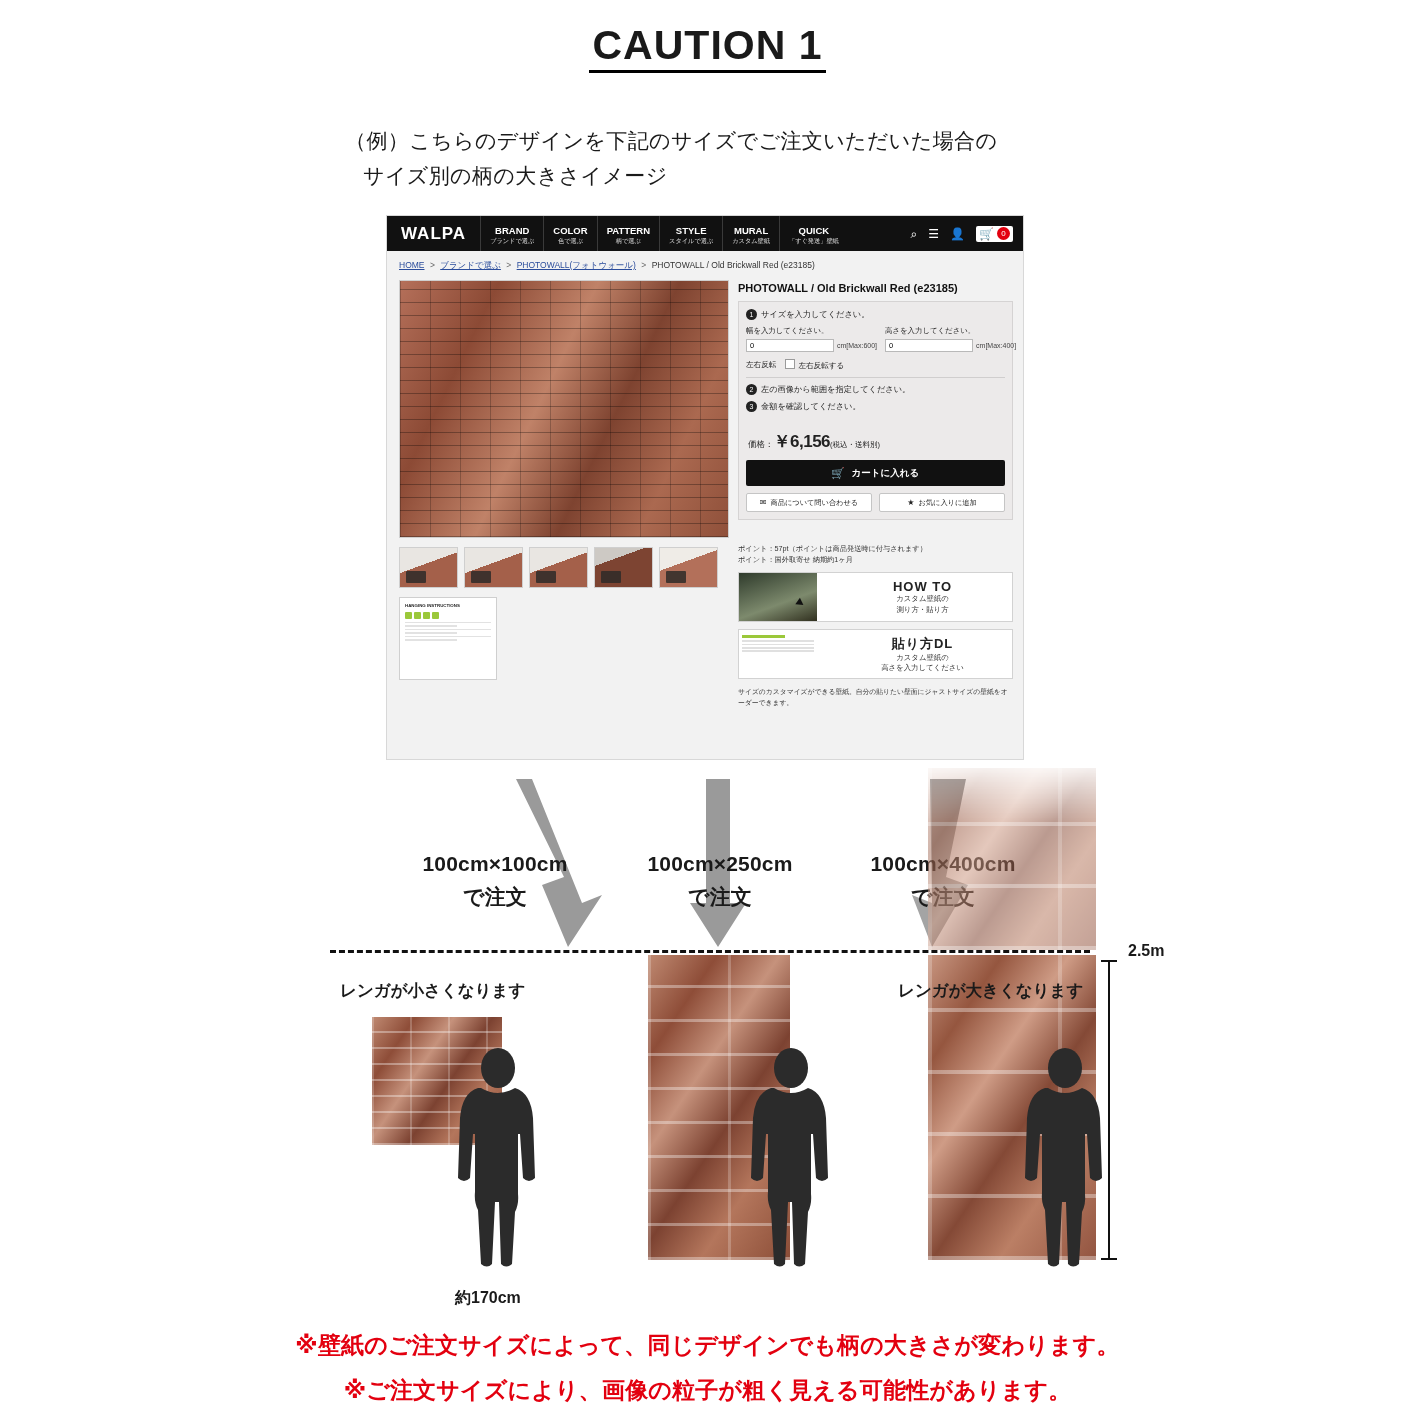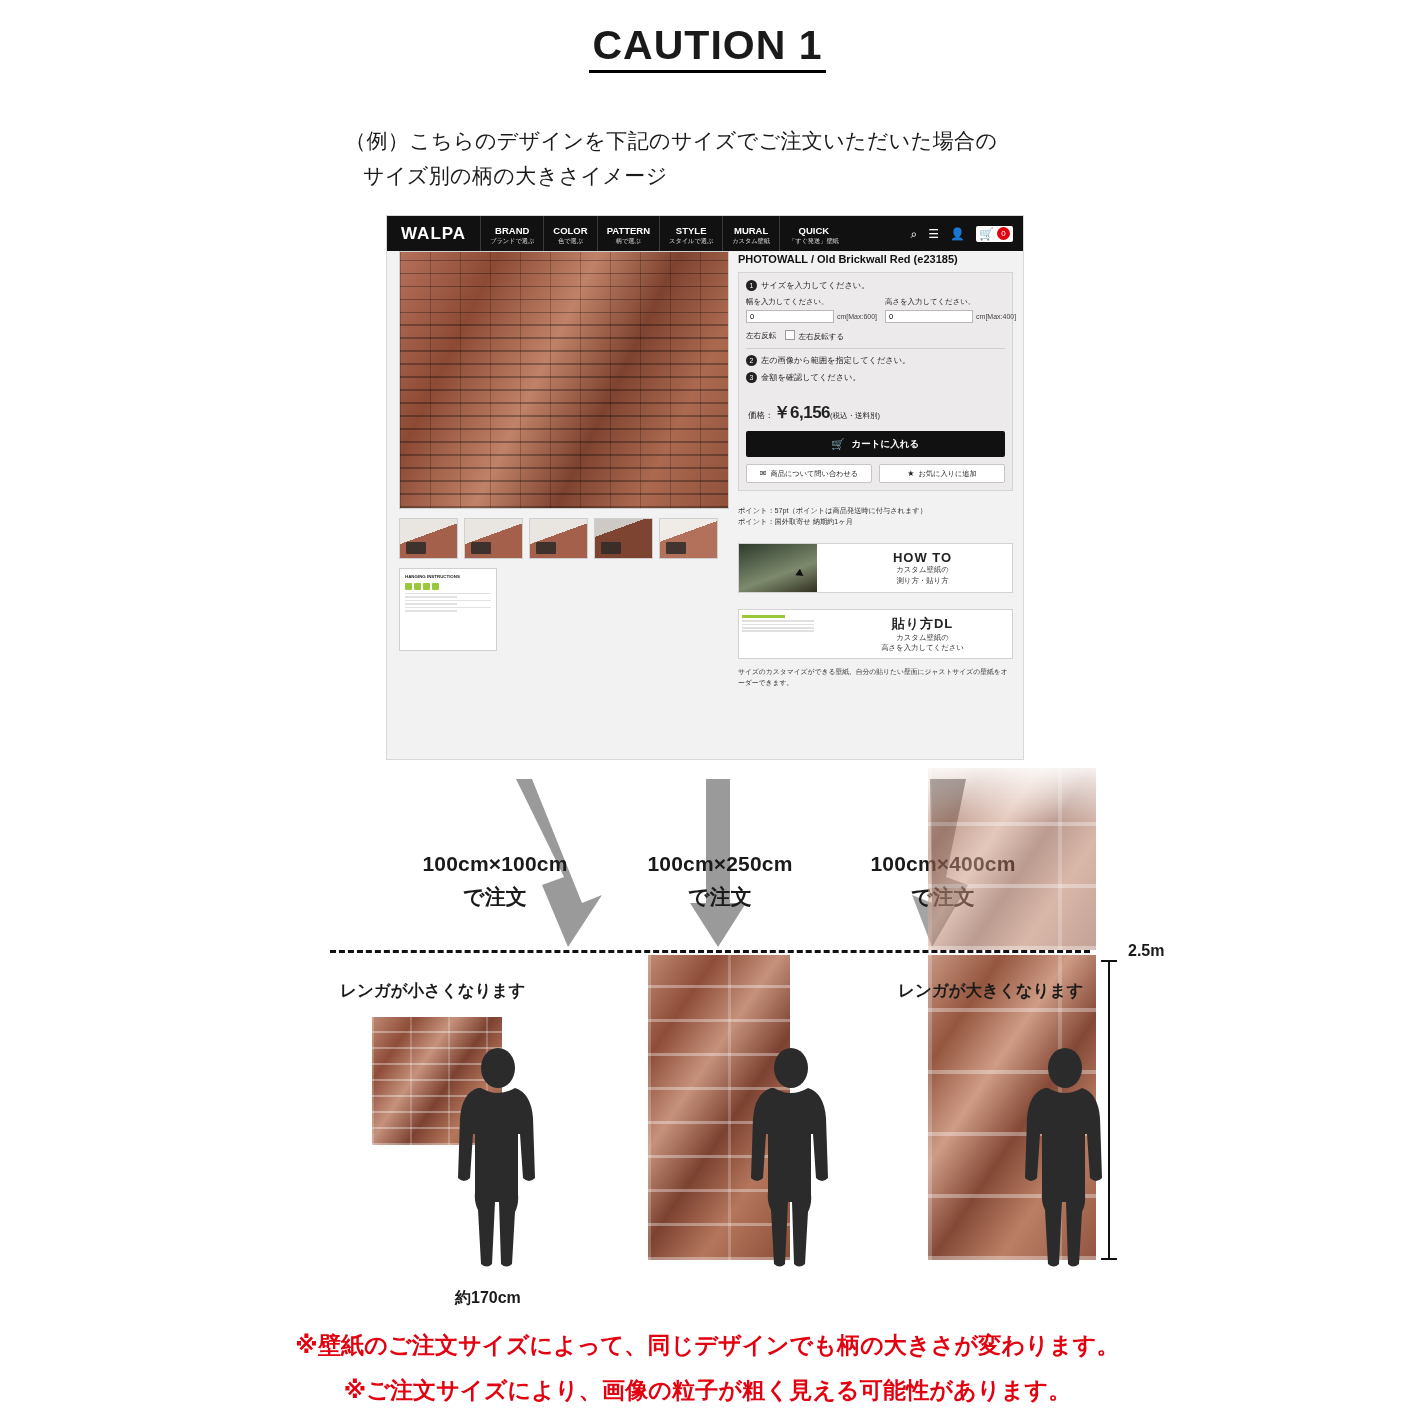--- a/index.html
+++ b/index.html
@@ -112,23 +112,23 @@
     height:26px;background:#111;color:#fff;display:flex;align-items:center;
     justify-content:center;gap:6px;font-size:9.5px;font-weight:bold;border-radius:2px;
   }
   .cart-btn .ci{font-size:11px;}
   .subbtns{display:flex;gap:7px;margin-top:7px;}
   .sub{
     flex:1;height:17px;background:#fff;border:1px solid #c5c5c5;border-radius:2px;
     display:flex;align-items:center;justify-content:center;gap:4px;font-size:7.2px;
   }
   .sub .si{font-size:8px;}
-  .pts{font-size:7.2px;margin-top:14px;line-height:1.55;color:#333;}
+  .pts{font-size:7.2px;margin-top:23px;line-height:1.55;color:#333;}
   .promo{
-    margin-top:16px;display:flex;border:1px solid #d2d2d2;background:#fff;height:48px;gap:16px;
+    margin-top:7px;display:flex;border:1px solid #d2d2d2;background:#fff;height:48px;gap:16px;
   }
   .promo .pic{width:78px;background:linear-gradient(160deg,#2f3b2c,#7d8a6d 60%,#31301f);position:relative;}
   .promo .pic.doc2{background:#fff;padding:3px;box-sizing:border-box;}
   .promo .pic.doc2 .bar{height:3px;background:#9bc83a;width:60%;margin:2px 0;}
   .promo .pic.doc2 .ln{height:1.6px;background:#e0e0e0;margin:1.8px 0;}
   .promo .txt{flex:1;display:flex;flex-direction:column;align-items:center;justify-content:center;text-align:center;}
   .promo .txt .big{font-size:13px;font-weight:bold;letter-spacing:1px;}
   .promo .txt .sm{font-size:7.4px;line-height:1.45;color:#333;}
   .cursor{position:absolute;left:58px;top:26px;width:0;height:0;
     border-left:7px solid #111;border-top:4px solid transparent;border-bottom:4px solid transparent;
@@ -235,20 +235,29 @@
         <span class="ic">⌕</span>
         <span class="ic">☰</span>
         <span class="ic">👤</span>
         <span class="cart-wrap">
           <span class="cic">🛒</span>
           <span class="cart-badge">0</span>
         </span>
       </div>
     </div>
 
+    <div class="crumb">
+      <a>HOME</a>
+      <span class="sep">&gt;</span>
+      <a>ブランドで選ぶ</a>
+      <span class="sep">&gt;</span>
+      <a>PHOTOWALL(フォトウォール)</a>
+      <span class="sep">&gt;</span>
+      <span>PHOTOWALL / Old Brickwall Red (e23185)</span>
+    </div>
 
     <div class="shot-body">
 
       <div class="left-col">
         <div class="hero"></div>
         <div class="thumbs">
           <div class="thumb t1"></div>
           <div class="thumb t2"></div>
           <div class="thumb t3"></div>
           <div class="thumb t4"></div>

